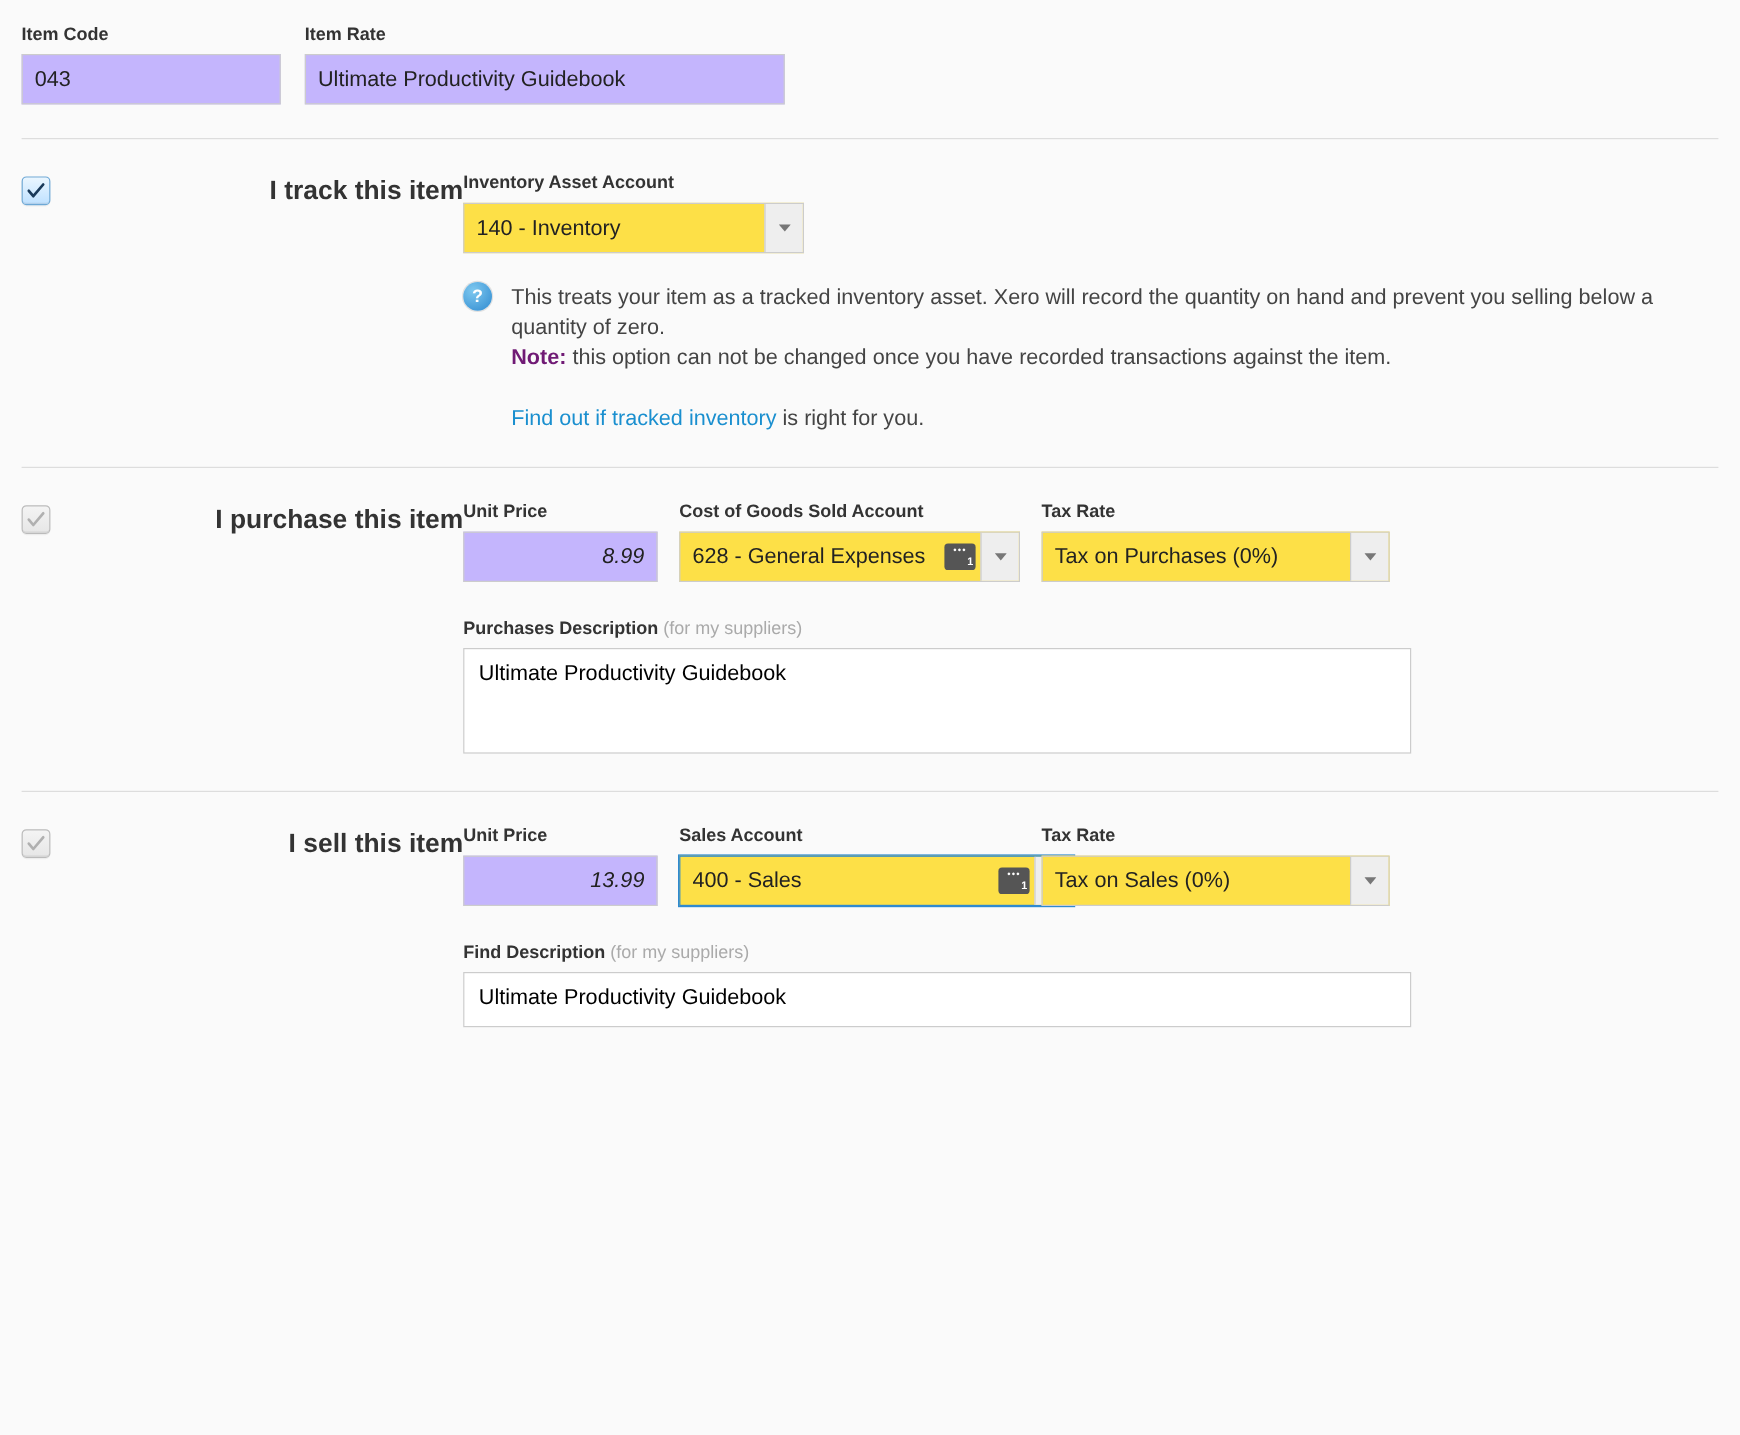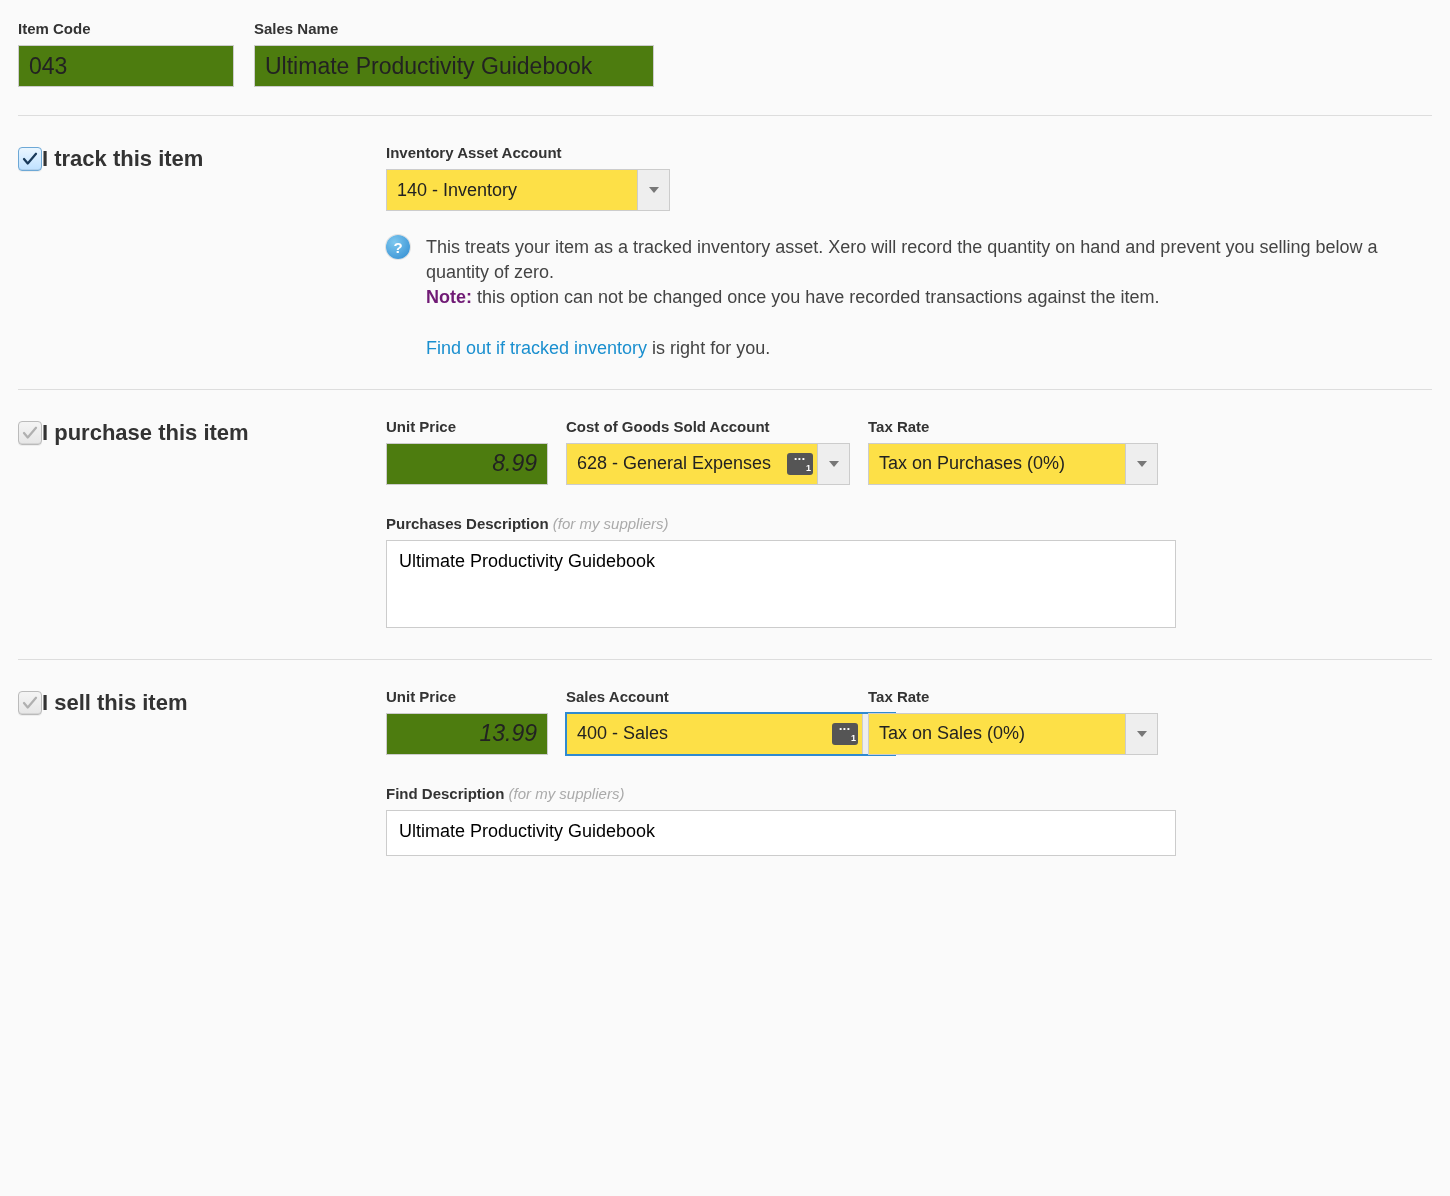--- a/index.html
+++ b/index.html
@@ -30,32 +30,31 @@
   .field-label {
     font-weight: bold;
     font-size: 15px;
     color: #333;
     margin-bottom: 8px;
     display: block;
   }
   .field-label .hint {
     font-weight: normal;
     color: #aaa;
-    font-style: italic;
   }
   .top-fields {
     display: flex;
     gap: 20px;
     padding-bottom: 28px;
   }
   .text-input {
     height: 42px;
     border: 1px solid #ccc;
-    background: #4d7c0f;
-    font-size: 23px;
+    background: #c4b5fd;
+    font-size: 18px;
     padding: 6px 10px;
     color: #222;
   }
   .text-input.right { text-align: right; font-style: italic; }
   .combo {
     display: flex;
     height: 42px;
     border: 1px solid #ccc;
     background: #fde047;
     align-items: stretch;
@@ -77,20 +76,22 @@
     background: #eee;
     border-left: 1px solid #ccc;
     display: flex;
     align-items: center;
     justify-content: center;
   }
   .combo-arrow svg { width: 10px; height: 8px; }
   .checkline {
     display: flex;
     align-items: center;
+    gap: 10px;
+    justify-content: space-between;
   }
   .checkbox {
     width: 24px; height: 24px;
     border: 1px solid #aaa;
     border-radius: 4px;
     background: #fff;
     display: inline-flex;
     align-items: center;
     justify-content: center;
     box-shadow: inset 0 -1px 0 rgba(0,0,0,.08), 0 1px 0 rgba(0,0,0,.05);
@@ -163,21 +164,21 @@
 </style>
 </head>
 <body>
 
 <div class="top-fields">
   <div style="width:216px">
     <label class="field-label">Item Code</label>
     <input class="text-input" style="width: 216px;" value="043">
   </div>
   <div style="width:400px">
-    <label class="field-label">Sales Name</label>
+    <label class="field-label">Item Rate</label>
     <input class="text-input" style="width: 400px;" value="Ultimate Productivity Guidebook">
   </div>
 </div>
 
 <div class="section row">
   <div class="left-col">
     <div class="checkline">
       <span class="checkbox checked-blue">
         <svg viewBox="0 0 24 24">
             <path d="M4 12 L9 18 L20 5" stroke="#1a3a5a" stroke-width="3" fill="none" stroke-linecap="round" stroke-linejoin="round"></path>

